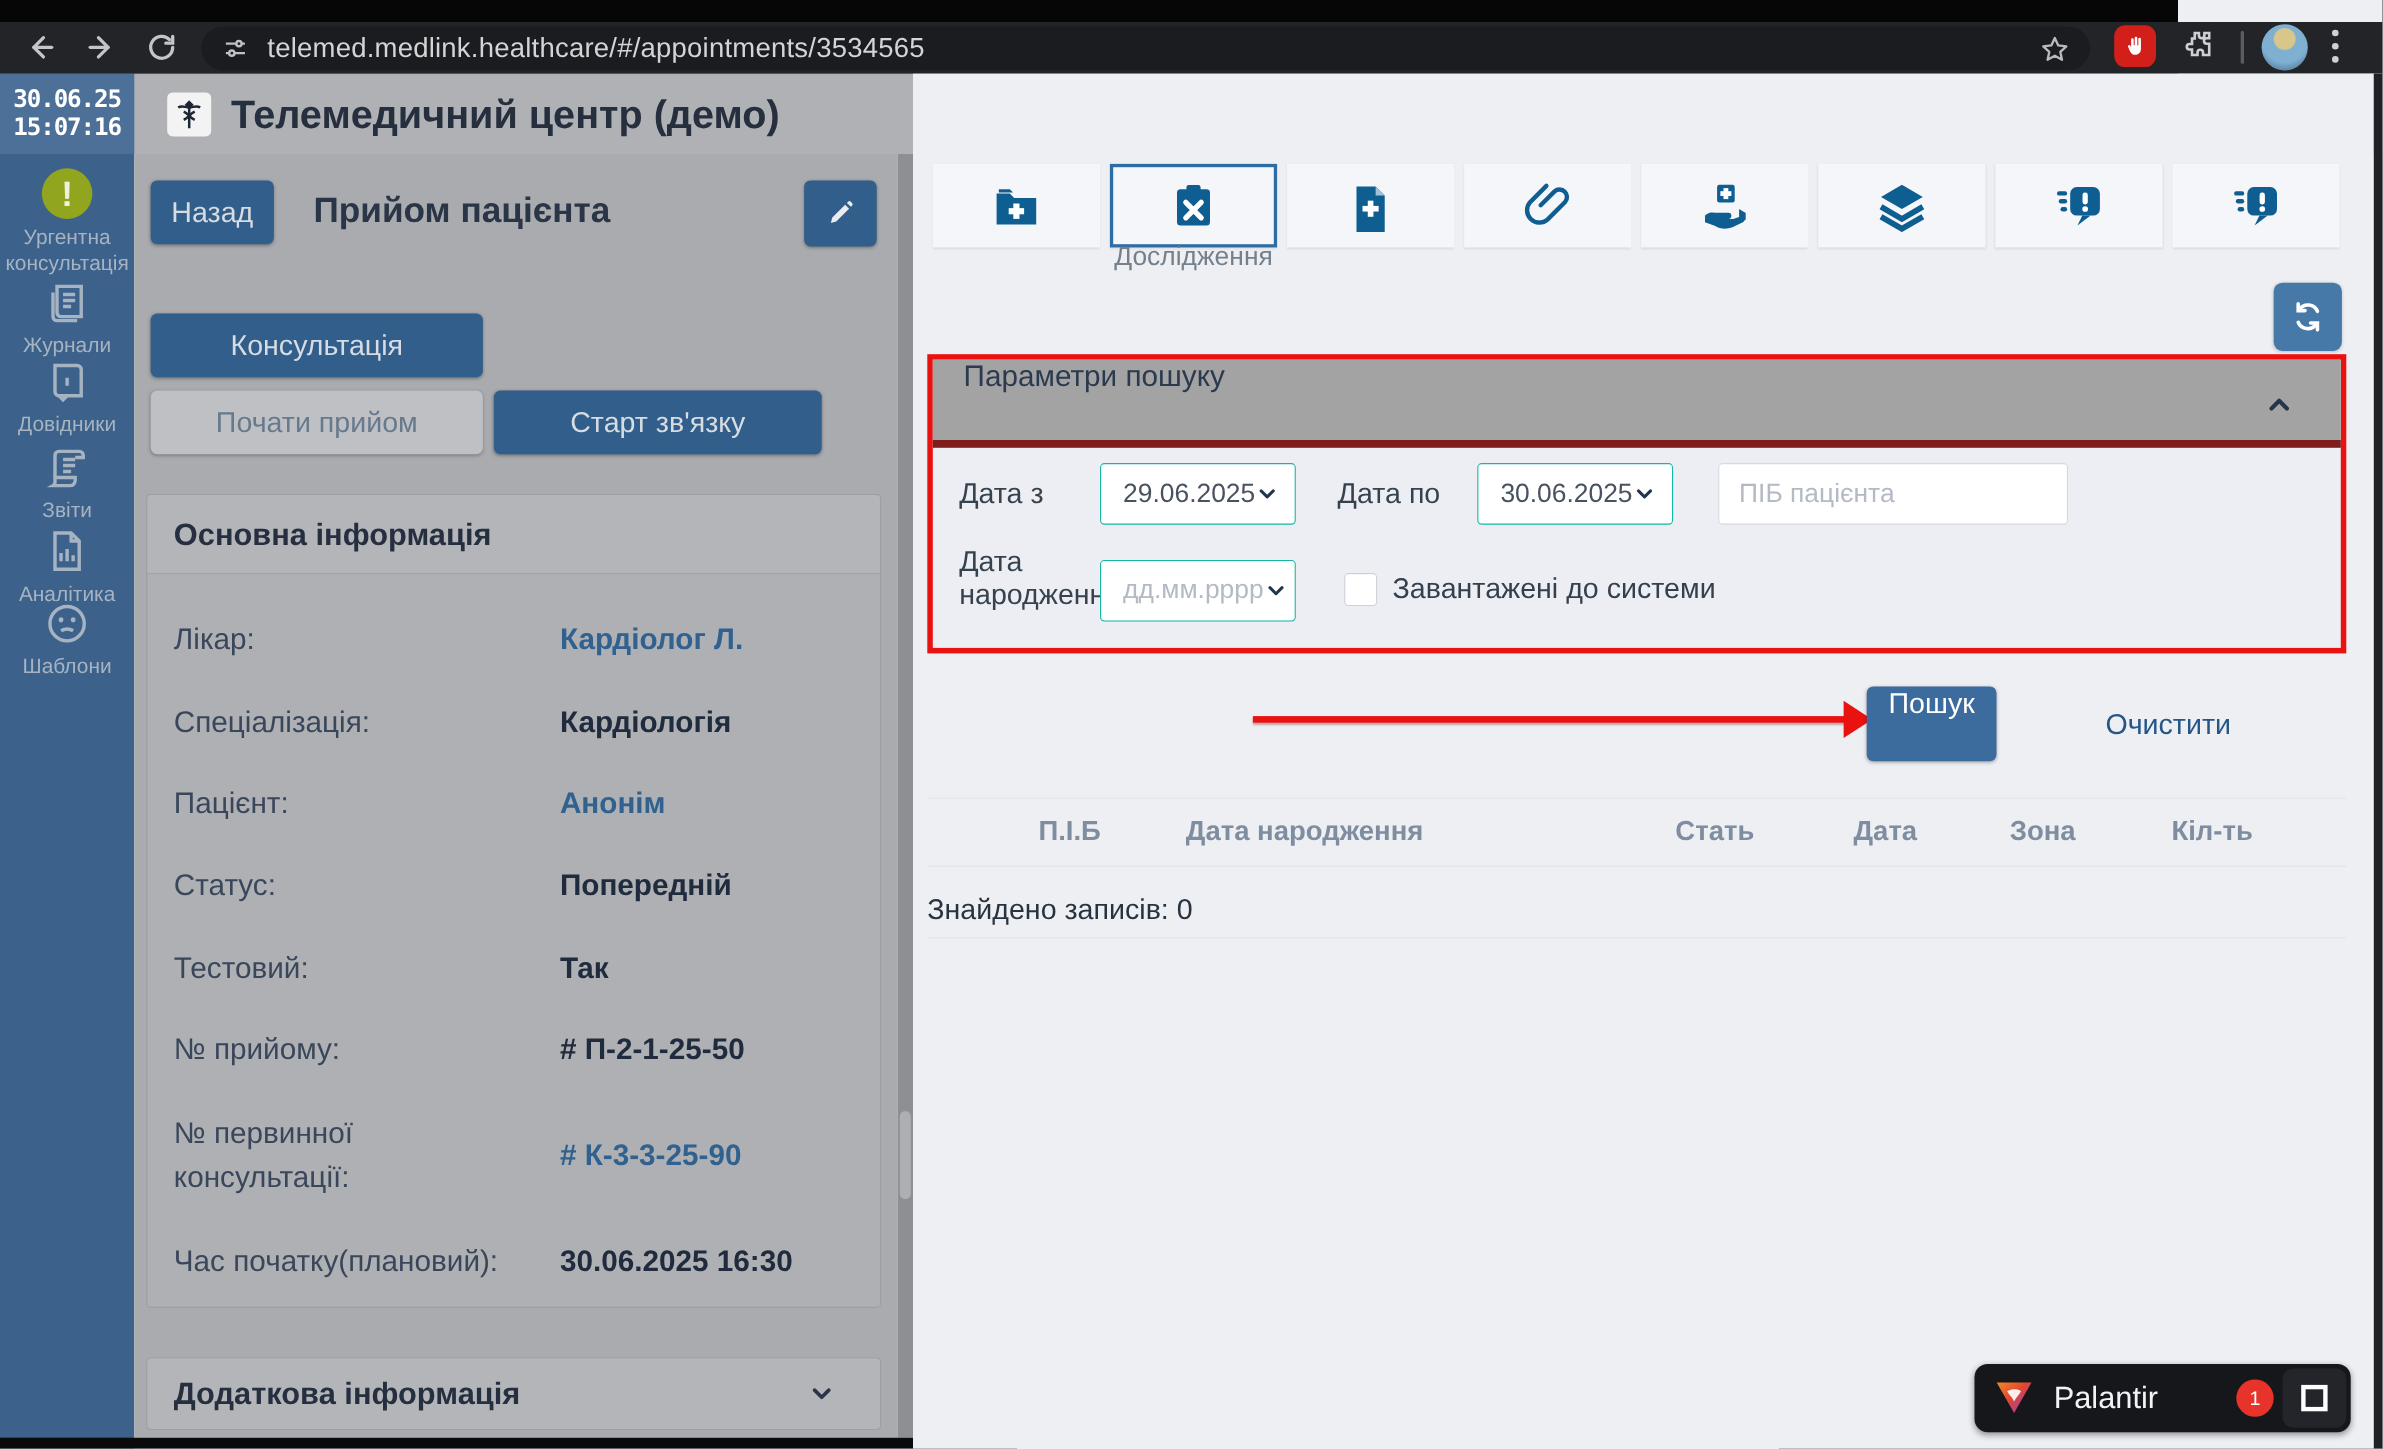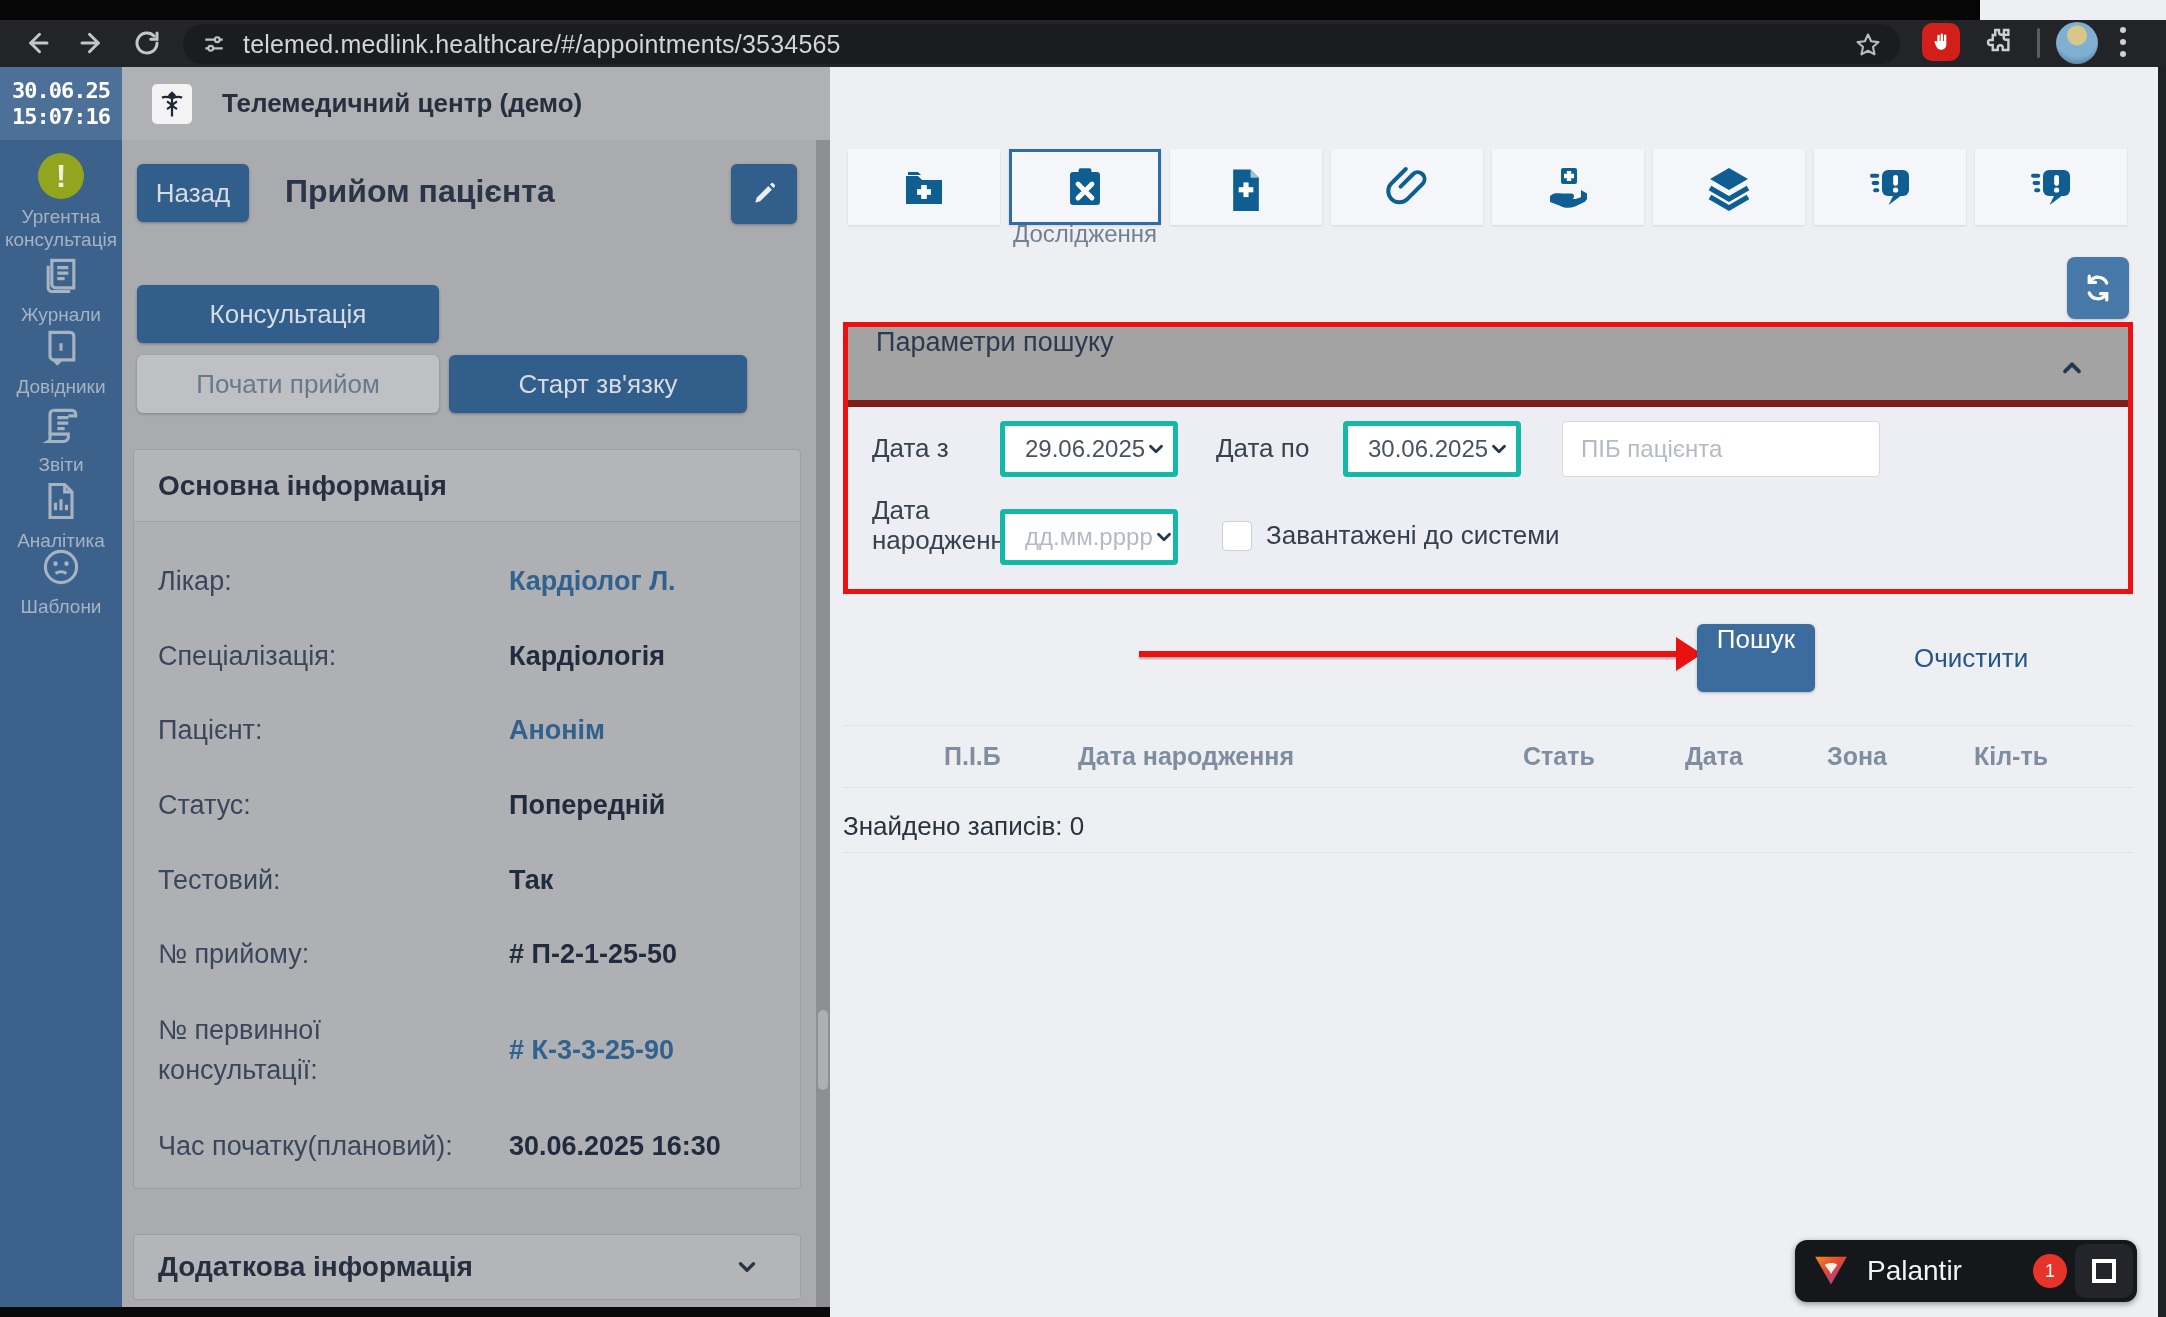--- a/index.html
+++ b/index.html
@@ -22,21 +22,21 @@
   #adblock-ic{left:1922px;width:38px;height:38px;background:#d21f1a;border-radius:10px;display:flex;align-items:center;justify-content:center}
   #puzzle-ic{left:1982px;color:#cdd0d3}
   #ext-sep{left:2037px;top:28px;width:3px;height:30px;background:#5a5c60;border-radius:2px}
   #avatar{left:2056px;width:42px;height:42px;top:22px;border-radius:50%;background:radial-gradient(circle at 50% 32%,#d9c68b 0 26%,#7fb0d2 30% 60%,#41627f 100%)}
   #menu-dots{left:2120px;top:27px;display:flex;flex-direction:column;gap:6px;align-items:center}
   #menu-dots i{width:6px;height:6px;border-radius:50%;background:#cfd1d3}
 
   
   #app-header{left:122px;top:67px;width:2044px;height:73px;background:#b0b1b4;display:flex;align-items:center}
   #app-logo{width:40px;height:40px;margin-left:30px;background:#f3f3f4;border-radius:5px;display:flex;align-items:center;justify-content:center;color:#1d2634}
-  #app-title{margin-left:30px;font-size:26px;font-weight:bold;color:#262f3e}
+  #app-title{margin-left:18px;font-size:36px;font-weight:bold;color:#262f3e}
   #hdr-right{margin-left:auto;display:flex;align-items:center;gap:28px;padding-right:20px;color:#5c6a7a;font-size:26px}
   #hdr-right .grp{display:flex;align-items:center;gap:8px}
 
   
   #sidebar{left:0;top:67px;width:122px;height:1250px;background:#3c618a}
   #clock{width:122px;height:73px;background:#4c7098;display:flex;flex-direction:column;align-items:center;justify-content:center;color:#ffffff;font-family:"DejaVu Sans Mono",monospace;font-weight:bold;font-size:22px;line-height:26px;letter-spacing:-1px}
   .nav-item{position:absolute;width:122px;text-align:center;color:#a6b3c3;cursor:pointer}
   .nav-item .ic{display:flex;justify-content:center}
   .nav-item .lb{font-size:19px;line-height:23px;margin-top:6px}
   #urgent-circle{width:46px;height:46px;border-radius:50%;background:#92a51e;color:#eef2da;font-size:32px;font-weight:bold;display:flex;align-items:center;justify-content:center}
@@ -68,21 +68,21 @@
   
   #right-panel{left:830px;top:67px;width:1328px;height:1250px;background:#edeff3}
   .tab{position:absolute;top:82px;width:152px;height:76px;background:#f5f6f9;display:flex;align-items:center;justify-content:center;color:#0f5e92;box-shadow:0 1px 2px rgba(40,50,70,.12);cursor:pointer}
   .tab.active{border:3px solid #2e6da4}
   #tab-label{left:179px;top:153px;width:152px;text-align:center;font-size:24px;color:#74808d}
   #refresh-btn{left:1237px;top:190px;width:62px;height:62px;background:#4679a8;border-radius:8px;display:flex;align-items:center;justify-content:center;box-shadow:0 1px 3px rgba(0,0,0,.2);cursor:pointer}
   #search-panel{left:13px;top:255px;width:1290px;height:272px;border:5px solid #ea1111;background:#eceef3}
   #sp-header{height:80px;background:#a3a3a3;border-bottom:7px solid #7f1d1d;display:flex;align-items:flex-start;padding-left:28px;font-size:27px;color:#2b3a4e}
   #sp-collapse{position:absolute;right:42px;top:28px;color:#24364c;cursor:pointer}
   .f-label{position:absolute;font-size:26px;color:#37424f;line-height:30px}
-  .sel{position:absolute;width:178px;height:56px;background:#fff;border:5px solid #14b8a6;border-radius:4px;display:flex;align-items:center;padding:0 14px 0 20px;font-size:24px;color:#49525f;cursor:pointer}
+  .sel{position:absolute;width:178px;height:56px;background:#fff;border:1px solid #14b8a6;border-radius:4px;display:flex;align-items:center;padding:0 14px 0 20px;font-size:24px;color:#49525f;cursor:pointer}
   .sel .chev{margin-left:auto;color:#24364c}
   .sel.ph{color:#b3bac4}
   #fio-input{position:absolute;left:714px;top:14px;width:318px;height:56px;background:#fff;border:1px solid #d6dae0;border-radius:4px;font-size:24px;color:#49525f;padding:0 18px;font-family:"Liberation Sans",sans-serif}
   #fio-input::placeholder{color:#b3bac4}
   #upl-chk{position:absolute;left:374px;top:114px;width:30px;height:30px;background:#fff;border:1px solid #ccd1d9;border-radius:4px;cursor:pointer}
   #upl-label{position:absolute;left:418px;top:113px;font-size:26px;color:#35404f}
   #search-btn{left:867px;top:557px;width:118px;height:68px;background:#3c6b9e;color:#fff;font-size:26px;border-radius:6px;display:flex;align-items:flex-start;justify-content:center;box-shadow:0 1px 3px rgba(0,0,0,.25);cursor:pointer}
   #clear-btn{left:1084px;top:576px;font-size:26px;color:#265687;cursor:pointer}
   #arrow-shaft{left:309px;top:584px;width:545px;height:6px;background:#ea1111;box-shadow:0 2px 2px rgba(120,20,20,.35)}
   #arrow-head{left:846px;top:570px;width:0;height:0;border-left:26px solid #ea1111;border-top:17px solid transparent;border-bottom:17px solid transparent}

